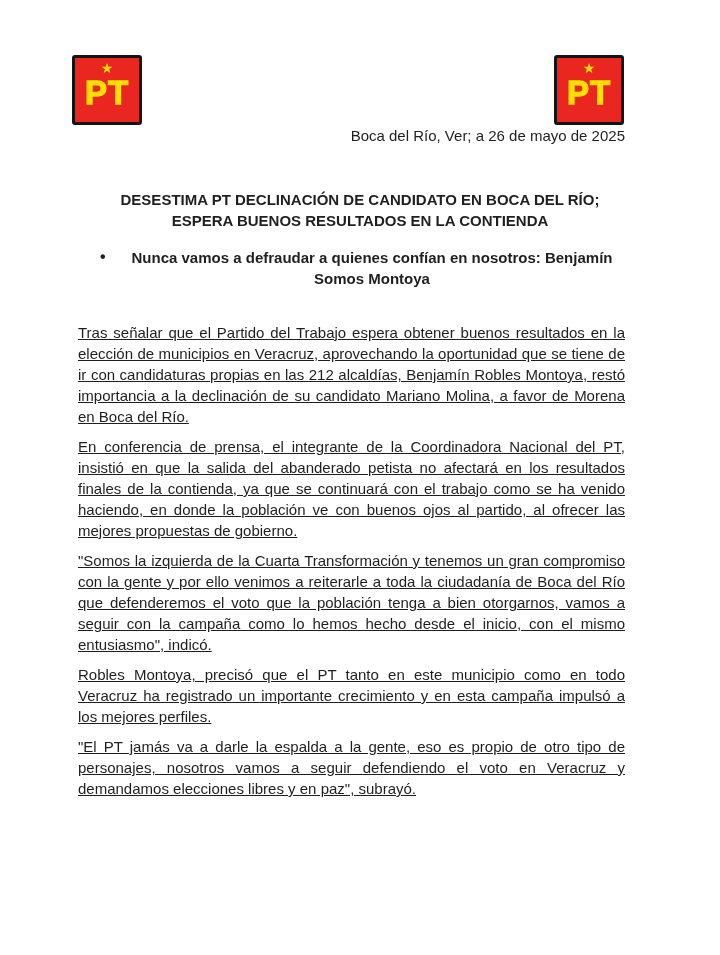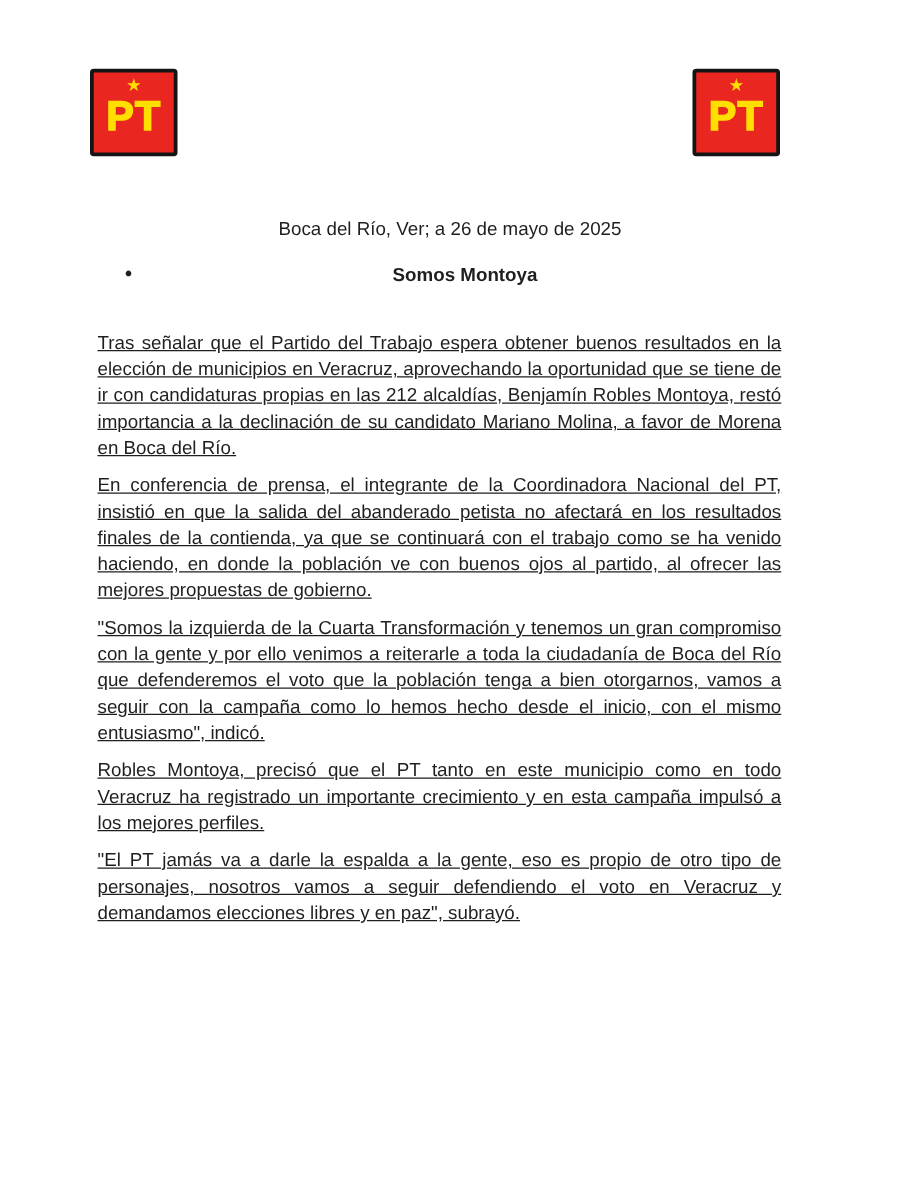--- a/index.html
+++ b/index.html
@@ -44,22 +44,22 @@
   .pt-letters {
     color: #ffdf00;
     font-weight: bold;
     font-size: 33px;
     line-height: 36px;
     margin-top: 0px;
     letter-spacing: 1px;
     -webkit-text-stroke: 1.3px #ffdf00;
   }
   .date-line {
-    margin-top: 48px;
-    text-align: center;
+    padding-right: 95px;
+    text-align: right;
     font-size: 15px;
     line-height: 21px;
   }
   .headline {
     margin-top: 43px;
     text-align: center;
     font-weight: bold;
     font-size: 15px;
     line-height: 21px;
   }
@@ -107,23 +107,28 @@
       <span class="pt-letters" style="color: rgb(255, 223, 0);">PT</span>
     </div>
     <div class="pt-logo" style="background: rgb(233, 38, 31); border-color: rgb(20, 20, 20);">
       <span class="pt-star" style="color: rgb(255, 223, 0);">★</span>
       <span class="pt-letters" style="color: rgb(255, 223, 0);">PT</span>
     </div>
   </div>
 
   <div class="date-line">Boca del Río, Ver; a 26 de mayo de 2025</div>
 
+  <div class="headline">
+    <span class="headline-line">DESESTIMA PT DECLINACIÓN DE CANDIDATO EN BOCA DEL RÍO;</span>
+    <span class="headline-line">ESPERA BUENOS RESULTADOS EN LA CONTIENDA</span>
+  </div>
 
   <div class="bullet-item">
     <span class="bullet-marker">•</span>
+    <span class="bullet-line">Nunca vamos a defraudar a quienes confían en nosotros: Benjamín</span>
     <span class="bullet-line">Somos Montoya</span>
   </div>
 
   <div class="content">
     <p class="body-par">Tras señalar que el Partido del Trabajo espera obtener buenos resultados en la elección de municipios en Veracruz, aprovechando la oportunidad que se tiene de ir con candidaturas propias en las 212 alcaldías, Benjamín Robles Montoya, restó importancia a la declinación de su candidato Mariano Molina, a favor de Morena en Boca del Río.</p>
     <p class="body-par">En conferencia de prensa, el integrante de la Coordinadora Nacional del PT, insistió en que la salida del abanderado petista no afectará en los resultados finales de la contienda, ya que se continuará con el trabajo como se ha venido haciendo, en donde la población ve con buenos ojos al partido, al ofrecer las mejores propuestas de gobierno.</p>
     <p class="body-par">"Somos la izquierda de la Cuarta Transformación y tenemos un gran compromiso con la gente y por ello venimos a reiterarle a toda la ciudadanía de Boca del Río que defenderemos el voto que la población tenga a bien otorgarnos, vamos a seguir con la campaña como lo hemos hecho desde el inicio, con el mismo entusiasmo", indicó.</p>
     <p class="body-par">Robles Montoya, precisó que el PT tanto en este municipio como en todo Veracruz ha registrado un importante crecimiento y en esta campaña impulsó a los mejores perfiles.</p>
     <p class="body-par">"El PT jamás va a darle la espalda a la gente, eso es propio de otro tipo de personajes, nosotros vamos a seguir defendiendo el voto en Veracruz y demandamos elecciones libres y en paz", subrayó.</p>
   </div>

